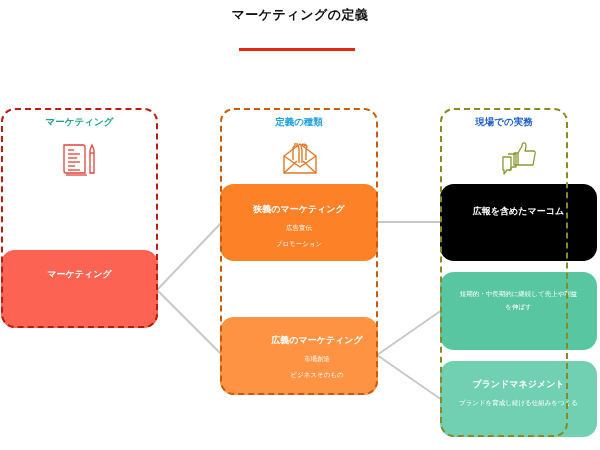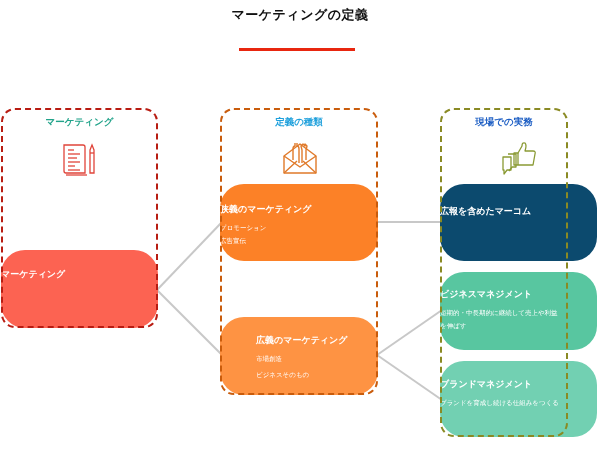--- a/index.html
+++ b/index.html
@@ -8,21 +8,21 @@
   .title { position:absolute; left:0; right:0; top:6px; text-align:center;
            font-size:13px; font-weight:bold; color:#111; letter-spacing:0.5px; }
   .title-underline { position:absolute; left:239px; top:48px; width:116px; height:3px; background:#e8260f; }
   svg.connectors { position:absolute; left:0; top:0; width:600px; height:450px; }
   .col { position:absolute; box-sizing:border-box; border-radius:14px; border:2.5px dashed; }
   .col-left { left:1px; top:108px; width:157px; height:220px; border-color:#b81c12; }
   .col-mid { left:220px; top:108px; width:158px; height:287px; border-color:#c95c0c; }
   .col-right { left:440px; top:108px; width:128px; height:329px; border-color:#8a8a24; }
   .col-head { position:absolute; left:0; right:0; top:6px; text-align:center; font-size:9.5px; font-weight:bold; }
   .icon { position:absolute; }
-  .card { position:absolute; box-sizing:border-box; border-radius:24px; color:#fff; text-align:left; }
+  .card { position:absolute; box-sizing:border-box; border-radius:14px; color:#fff; text-align:center; }
   .card .ct { font-size:9px; font-weight:bold; margin-bottom:6px; }
   .card .cs { font-size:6.5px; line-height:13px; }
   .card .inner { position:absolute; left:0; right:0; }
 </style>
 </head>
 <body>
 
 <div class="title">マーケティングの定義</div>
 <div class="title-underline"></div>
 
@@ -53,22 +53,22 @@
         <line x1="7" y1="28" x2="19" y2="28"></line>
       <path d="M29 8 L31 3 L33 8 V31 H29 Z"></path>
       <line x1="29" y1="11" x2="33" y2="11"></line>
     </g>
   </svg>
 </div>
 
 <div class="card" style="left:220px; top:184px; width:158px; height:77px; background:#fc8127;">
   <div class="inner" style="top:19px;">
     <div class="ct">狭義のマーケティング</div>
+    <div class="cs">広告宣伝</div>
     <div class="cs" style="margin-top:3px;">プロモーション</div>
-    <div class="cs">広告宣伝</div>
   </div>
 </div>
 <div class="card" style="left:220px; top:317px; width:158px; height:78px; background:#fe9343;">
   <div class="inner" style="top:17px;padding-left:36px;">
     <div class="ct">広義のマーケティング</div>
     <div class="cs">市場創造</div>
     <div class="cs" style="margin-top:3px;">ビジネスそのもの</div>
   </div>
 </div>
 <div class="col col-mid">
@@ -77,28 +77,27 @@
     <g fill="none" stroke="#e07a2a" stroke-width="1.4" stroke-linejoin="round">
       <path d="M4 16 L20 4 L36 16 V33 H4 Z"></path>
       <path d="M4 33 L17 21 M36 33 L23 21"></path>
       <path d="M4 16 L20 27 L36 16"></path>
       <path d="M13 20 V9 Q13 6 15 6 V3 M17 3 V6 Q19 6 19 9 V23"></path>
       <path d="M22 23 V10 L21 6 L23 4 L25 6 V4 L27 6 L26 10 V20"></path>
     </g>
   </svg>
 </div>
 
-<div class="card" style="left:440px; top:184px; width:157px; height:77px; background:#0c4a6e;">
+<div class="card" style="left:440px; top:184px; width:157px; height:77px; background:#000000;">
   <div class="inner" style="top:21px;">
     <div class="ct">広報を含めたマーコム</div>
   </div>
 </div>
 <div class="card" style="left:440px; top:272px; width:157px; height:78px; background:#58c6a0;">
   <div class="inner" style="top:16px;">
-    <div class="ct">ビジネスマネジメント</div>
     <div class="cs">短期的・中長期的に継続して売上や利益</div>
     <div class="cs">を伸ばす</div>
   </div>
 </div>
 <div class="card" style="left:440px; top:361px; width:157px; height:76px; background:#72d0b2;">
   <div class="inner" style="top:17px;">
     <div class="ct">ブランドマネジメント</div>
     <div class="cs">ブランドを育成し続ける仕組みをつくる</div>
   </div>
 </div>

